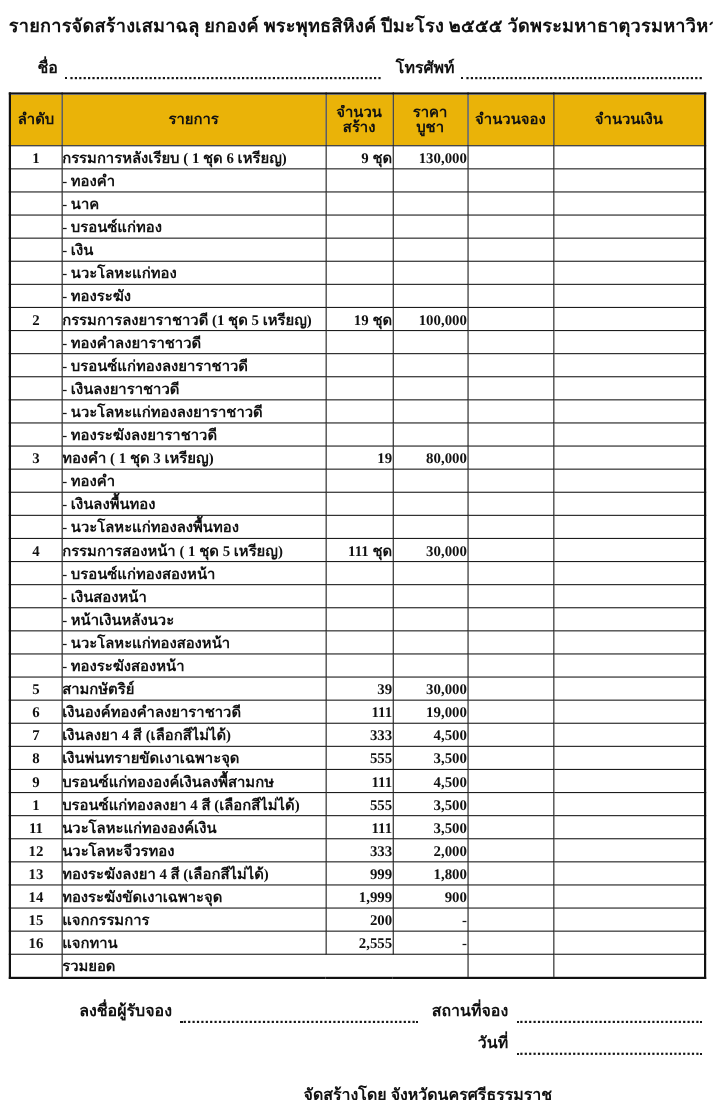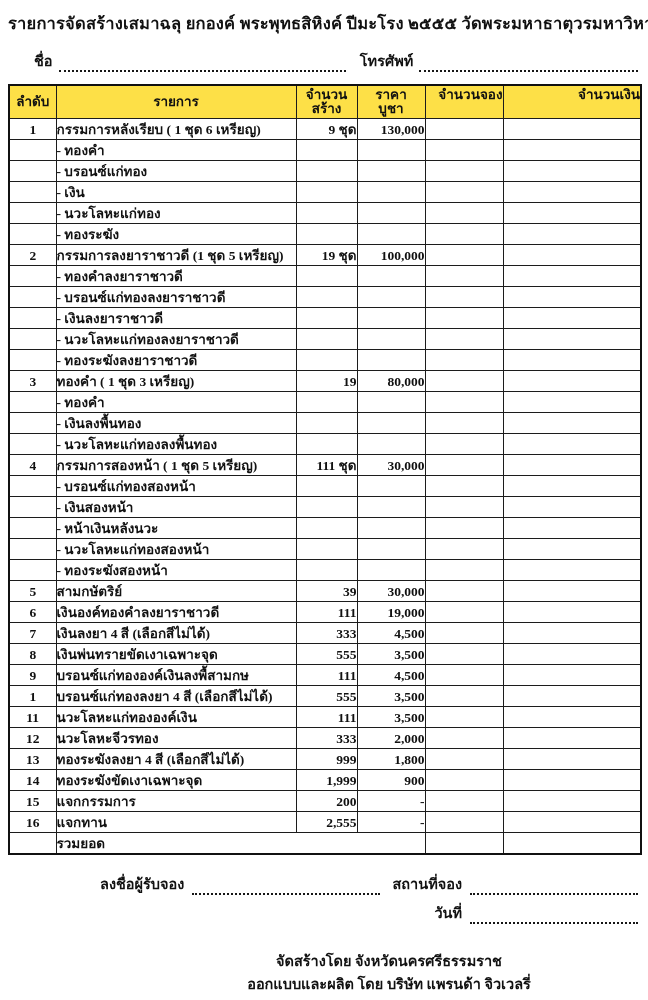--- a/index.html
+++ b/index.html
@@ -47,37 +47,37 @@
     font-weight: bold;
   }
   table.order th, table.order td {
     border: 1px solid #1c1c1c;
     padding: 0;
     overflow: hidden;
     white-space: nowrap;
   }
   table.order { border: 2px solid #111; }
   table.order thead th {
-    background: #fde047;
+    background: #eab308;
     height: 30px;
     font-size: 13.5px;
     line-height: 1.05;
     vertical-align: middle;
   }
-  table.order thead th.top-align { vertical-align: top; padding-top: 2px; text-align: right; }
+  table.order thead th.top-align { vertical-align: top; padding-top: 16px; }
   table.order tbody td { height: 20px; line-height: 19px; }
   td.c-no { text-align: center; }
   td.c-item { text-align: left; padding-left: 4px; }
   td.c-item.sub { }
   td.c-qty { text-align: right; padding-right: 2px; }
   td.c-price { text-align: right; padding-right: 7px; }
   td.c-total { text-align: left; padding-left: 13px; }
 
   .sig {
-    margin: 17px 10px 0 100px;
+    margin: 17px 10px 0 72px;
     font-size: 14.5px;
     font-weight: bold;
   }
   .sig-line { display: flex; align-items: flex-end; gap: 8px; }
   .sig-line .leader.sign-dots { flex: 1; }
   .sig-line .leader.place-dots { width: 168px; }
   .sig-line .place-label { margin-left: 4px; }
   .sig-line2 { justify-content: flex-end; margin-top: 6px; }
   .sig-line2 .leader.date-dots { width: 168px; }
 
@@ -135,20 +135,28 @@
         <tr>
           <td class="c-no"></td>
           <td class="c-item sub">- ทองคำ</td>
           <td class="c-qty"></td>
           <td class="c-price"></td>
           <td></td>
           <td></td>
         </tr>
         <tr>
           <td class="c-no"></td>
+          <td class="c-item sub">-  นาค</td>
+          <td class="c-qty"></td>
+          <td class="c-price"></td>
+          <td></td>
+          <td></td>
+        </tr>
+        <tr>
+          <td class="c-no"></td>
           <td class="c-item sub">- บรอนซ์แก่ทอง</td>
           <td class="c-qty"></td>
           <td class="c-price"></td>
           <td></td>
           <td></td>
         </tr>
         <tr>
           <td class="c-no"></td>
           <td class="c-item sub">- เงิน</td>
           <td class="c-qty"></td>

